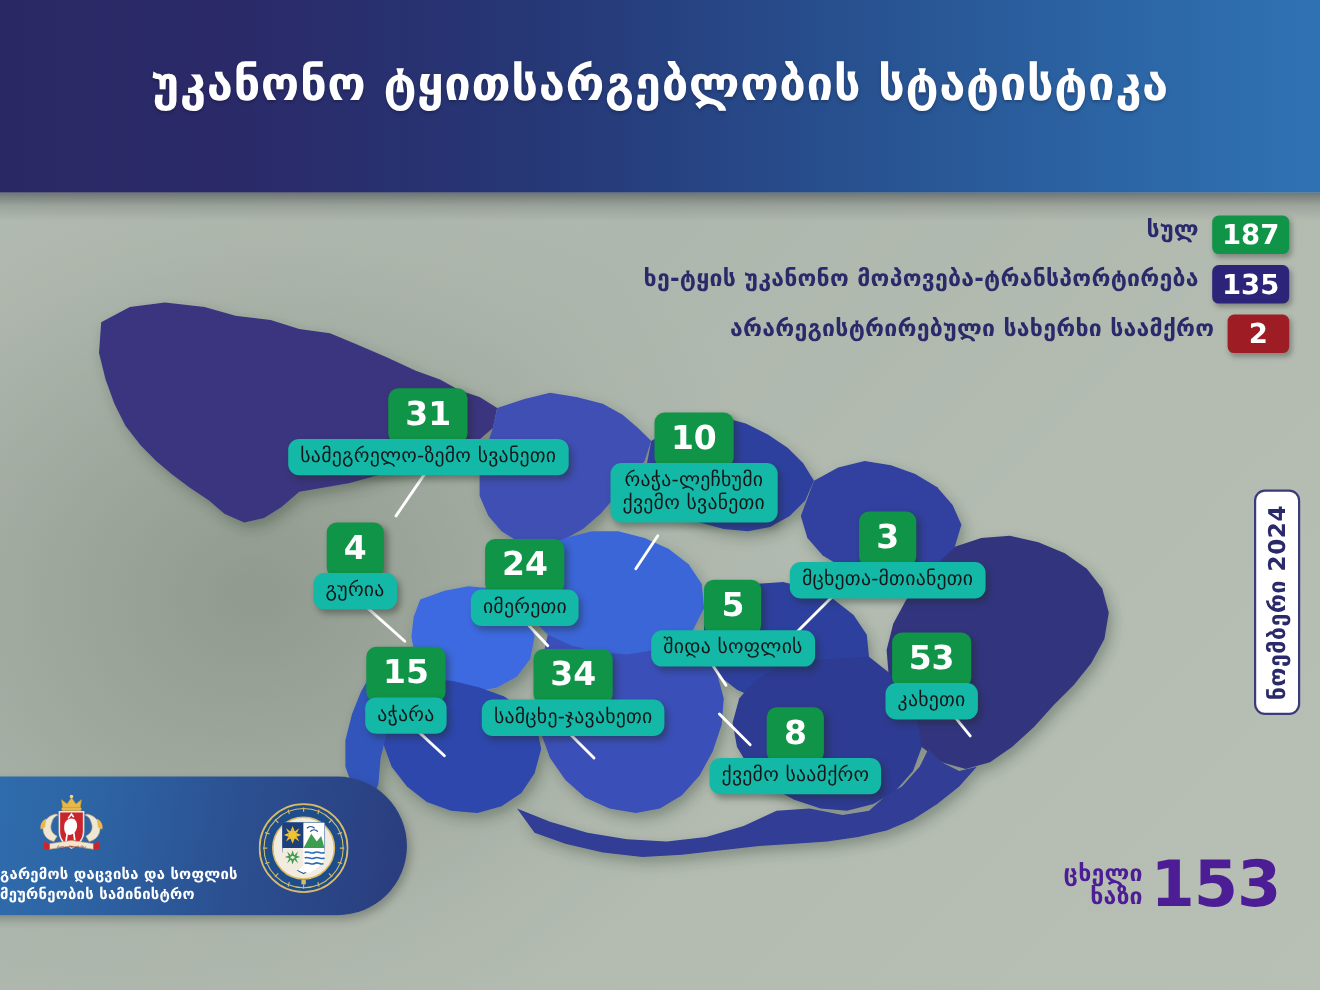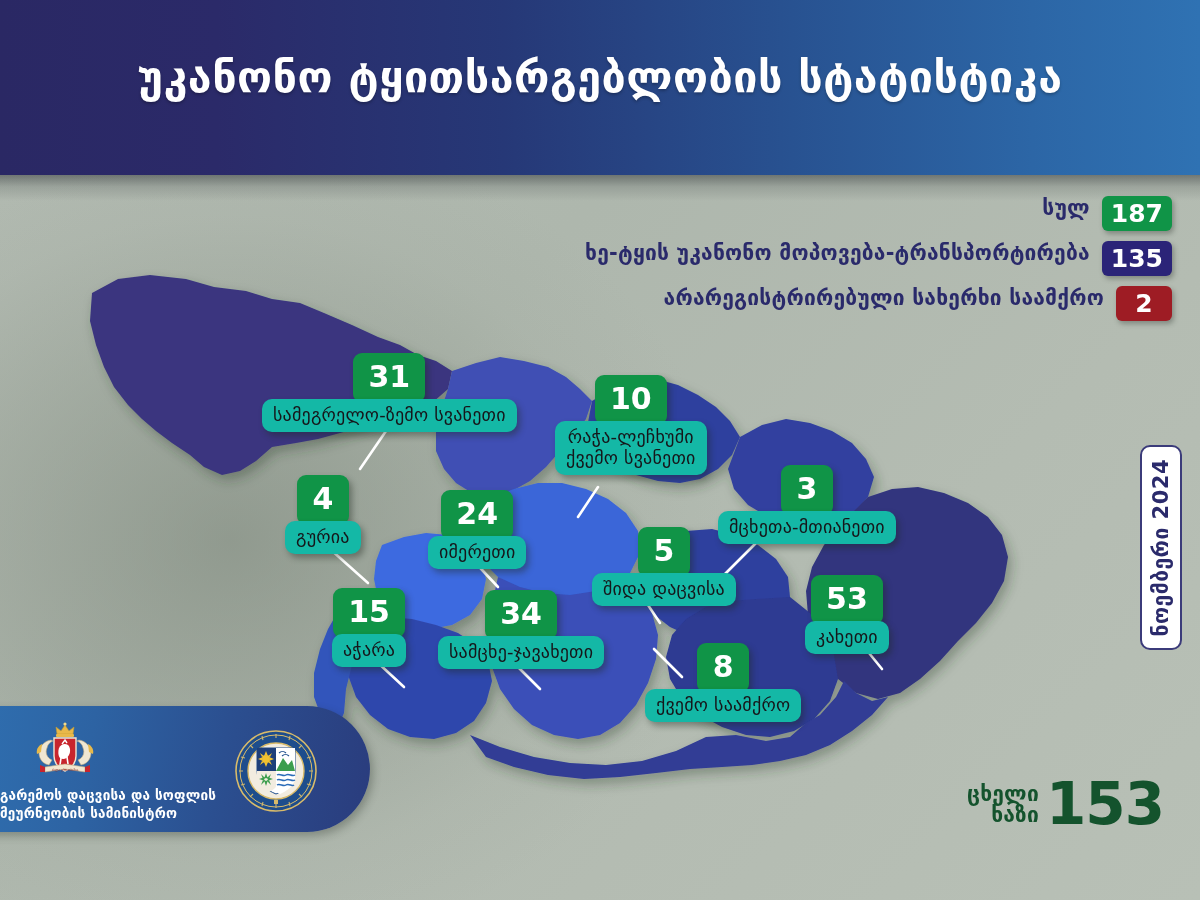--- a/index.html
+++ b/index.html
@@ -95,21 +95,21 @@
   #ministry-text{
     position:absolute; left:30px; top:80px; width:230px;
     color:#ffffff; font-size:13.5px; font-weight:700; line-height:1.35;
     letter-spacing:0.2px;
   }
   #seal{ position:absolute; left:265px; top:24px; width:82px; height:82px; }
 
   
   #hotline{
     position:absolute; right:36px; top:778px; z-index:9;
-    display:flex; align-items:center; gap:7px; color:#14532d;
+    display:flex; align-items:center; gap:7px; color:#4c1d95;
   }
   #hotline-words{
     font-size:21px; font-weight:700; line-height:1.0; text-align:right;
     letter-spacing:0.2px;
   }
   #hotline-number{ font-size:58px; font-weight:700; line-height:0.92; letter-spacing:-1px; }
 </style>
 </head>
 <body>
 
@@ -216,21 +216,21 @@
     <span class="name-plate" style="margin-top:-4px;">იმერეთი</span>
   </div>
 
   <div class="marker m-center" style="left:718px; top:290px;">
     <span class="num-badge">3</span>
     <span class="name-plate" style="margin-top:-4px;">მცხეთა-მთიანეთი</span>
   </div>
 
   <div class="marker m-center" style="left:592px; top:352px;">
     <span class="num-badge">5</span>
-    <span class="name-plate" style="margin-top:-4px;">შიდა დაცვისა</span>
+    <span class="name-plate" style="margin-top:-4px;">შიდა სოფლის</span>
   </div>
 
   <div class="marker m-center" style="left:805px; top:400px;">
     <span class="num-badge">53</span>
     <span class="name-plate" style="margin-top:-4px;">კახეთი</span>
   </div>
 
   <div class="marker m-center" style="left:332px; top:413px;">
     <span class="num-badge">15</span>
     <span class="name-plate" style="margin-top:-4px;">აჭარა</span>

